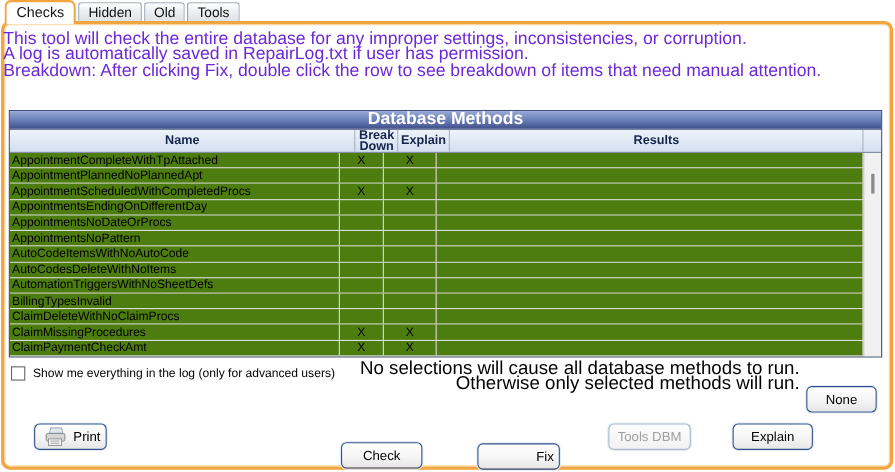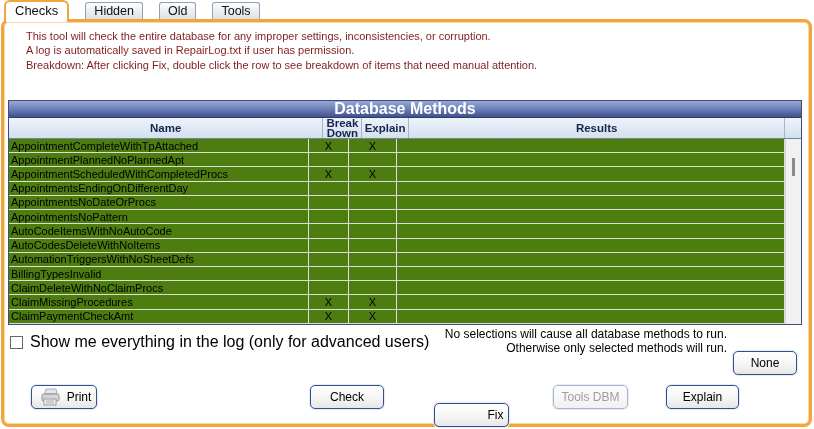--- a/index.html
+++ b/index.html
@@ -6,29 +6,29 @@
   body { background:#fff; font-family:"Liberation Sans", sans-serif; }
   .page { position:relative; width:814px; height:429px; background:#fff; overflow:hidden; }
 
   
   .panel { position:absolute; left:1px; top:19px; width:811px; height:408px; box-sizing:border-box;
            border:3px solid #F2A43F; border-radius:8px; background:#fff;
            box-shadow: inset 0 0 0 1px #fad79a; }
 
   
   .tabs { position:absolute; left:4px; top:0px; height:22px; display:flex; align-items:flex-end; z-index:5; }
-  .tab { box-sizing:border-box; height:17px; margin-right:16px; margin-bottom:3px; padding:1px 8px 2px;
+  .tab { box-sizing:border-box; height:17px; margin-right:2px; margin-bottom:3px; padding:1px 8px 2px;
          display:flex; align-items:center; font-size:12.5px; color:#111;
          background:linear-gradient(#ffffff,#eef1f4 40%,#dde2e8);
          border:1px solid #94a0ae; border-bottom:none; border-radius:3px 3px 0 0; cursor:default; }
   .tab.active { height:22px; margin-bottom:0; padding:1px 9px 4px; font-size:13px;
          background:#fff; border:2px solid #F2A43F; border-bottom:none; border-radius:6px 6px 0 0; z-index:6; }
 
   
-  .instructions { position:absolute; left:26px; top:29px; font-size:11px; color:#7f1d1d; line-height:14.4px; }
+  .instructions { position:absolute; left:3px; top:29px; font-size:16px; color:#6d28d9; line-height:14.4px; }
 
   
   .grid { position:absolute; left:8px; top:100px; width:794px; height:225px; box-sizing:border-box;
           border:1px solid #3E4C80; background:#fff; }
   .grid-title { height:17px; line-height:16px; text-align:center; font-size:16px; font-weight:bold; color:#fff;
           background:linear-gradient(#98a8d6, #7084bd 45%, #41508a); border-bottom:1px solid #2e3c6b; box-sizing:border-box; }
   .grid-header { display:flex; height:21px; box-sizing:border-box; border-bottom:1px solid #76839f;
           background:linear-gradient(#edf3fa,#d3e0ef); font-weight:bold; color:#16244e; font-size:11.5px; }
   .gh-cell { box-sizing:border-box; display:flex; align-items:center; justify-content:center; text-align:center;
           line-height:10.5px; border-right:1px solid #a9b3c3; }
@@ -42,35 +42,35 @@
           display:flex; align-items:center; }
   .gb-name { width:300px; padding-left:2px; }
   .gb-bd { width:40px; justify-content:center; }
   .gb-ex { width:48px; justify-content:center; }
   .gb-res { width:388px; padding-left:2px; }
 
   .vscroll { position:absolute; right:0; top:0; width:16px; height:185px; background:#f1f1f2; border-left:1px solid #d6d6d6; box-sizing:border-box; }
   .vthumb { position:absolute; left:6px; top:19px; width:3px; height:18px; background:#8c8c8c; }
 
   
-  .checkbox-row { position:absolute; left:10px; top:333px; display:flex; align-items:center; font-size:16px; color:#000; }
+  .checkbox-row { position:absolute; left:10px; top:333px; display:flex; align-items:center; font-size:11px; color:#000; }
   .checkbox { width:13px; height:13px; box-sizing:border-box; border:1px solid #666; background:#fff; margin-right:7px; cursor:pointer; }
 
-  .note { position:absolute; right:87px; top:328px; text-align:right; font-size:12px; line-height:13.5px; color:#000; }
+  .note { position:absolute; right:87px; top:328px; text-align:right; font-size:17px; line-height:13.5px; color:#000; }
 
   
   .btn { position:absolute; box-sizing:border-box; height:24px; border:1px solid #30508e; border-radius:5px;
          background:linear-gradient(#ffffff,#f5f5f5 55%,#e6e6e6); font-size:12px; color:#000;
          display:flex; align-items:center; justify-content:center; cursor:pointer;
          box-shadow:0 0 0 1px #e3ebf5; font-family:"Liberation Sans", sans-serif; }
   .btn.disabled { border-color:#a9b6cb; color:#9e9e9e; background:linear-gradient(#fdfdfd,#f1f1f1); cursor:default; }
   .btn-none    { left:733px; top:330px; width:64px;margin-top:21px; }
   .btn-print   { left:31px;  top:385px; width:66px; justify-content:flex-start; padding-left:6px; }
   .btn-print span.lbl { flex:1; text-align:center; }
-  .btn-check   { left:310px; top:385px; width:74px; }
+  .btn-check   { left:310px; top:402px; width:74px; }
   .btn-fix     { left:434px; top:403px; width:75px;padding-left:48px; }
   .btn-stop    { left:553px; top:385px; width:75px; }
   .btn-explain { left:666px; top:385px; width:73px; }
   .print-icon { width:24px; height:19px; flex:0 0 auto; }
 </style>
 </head>
 <body>
 
 <div class="page">
 

